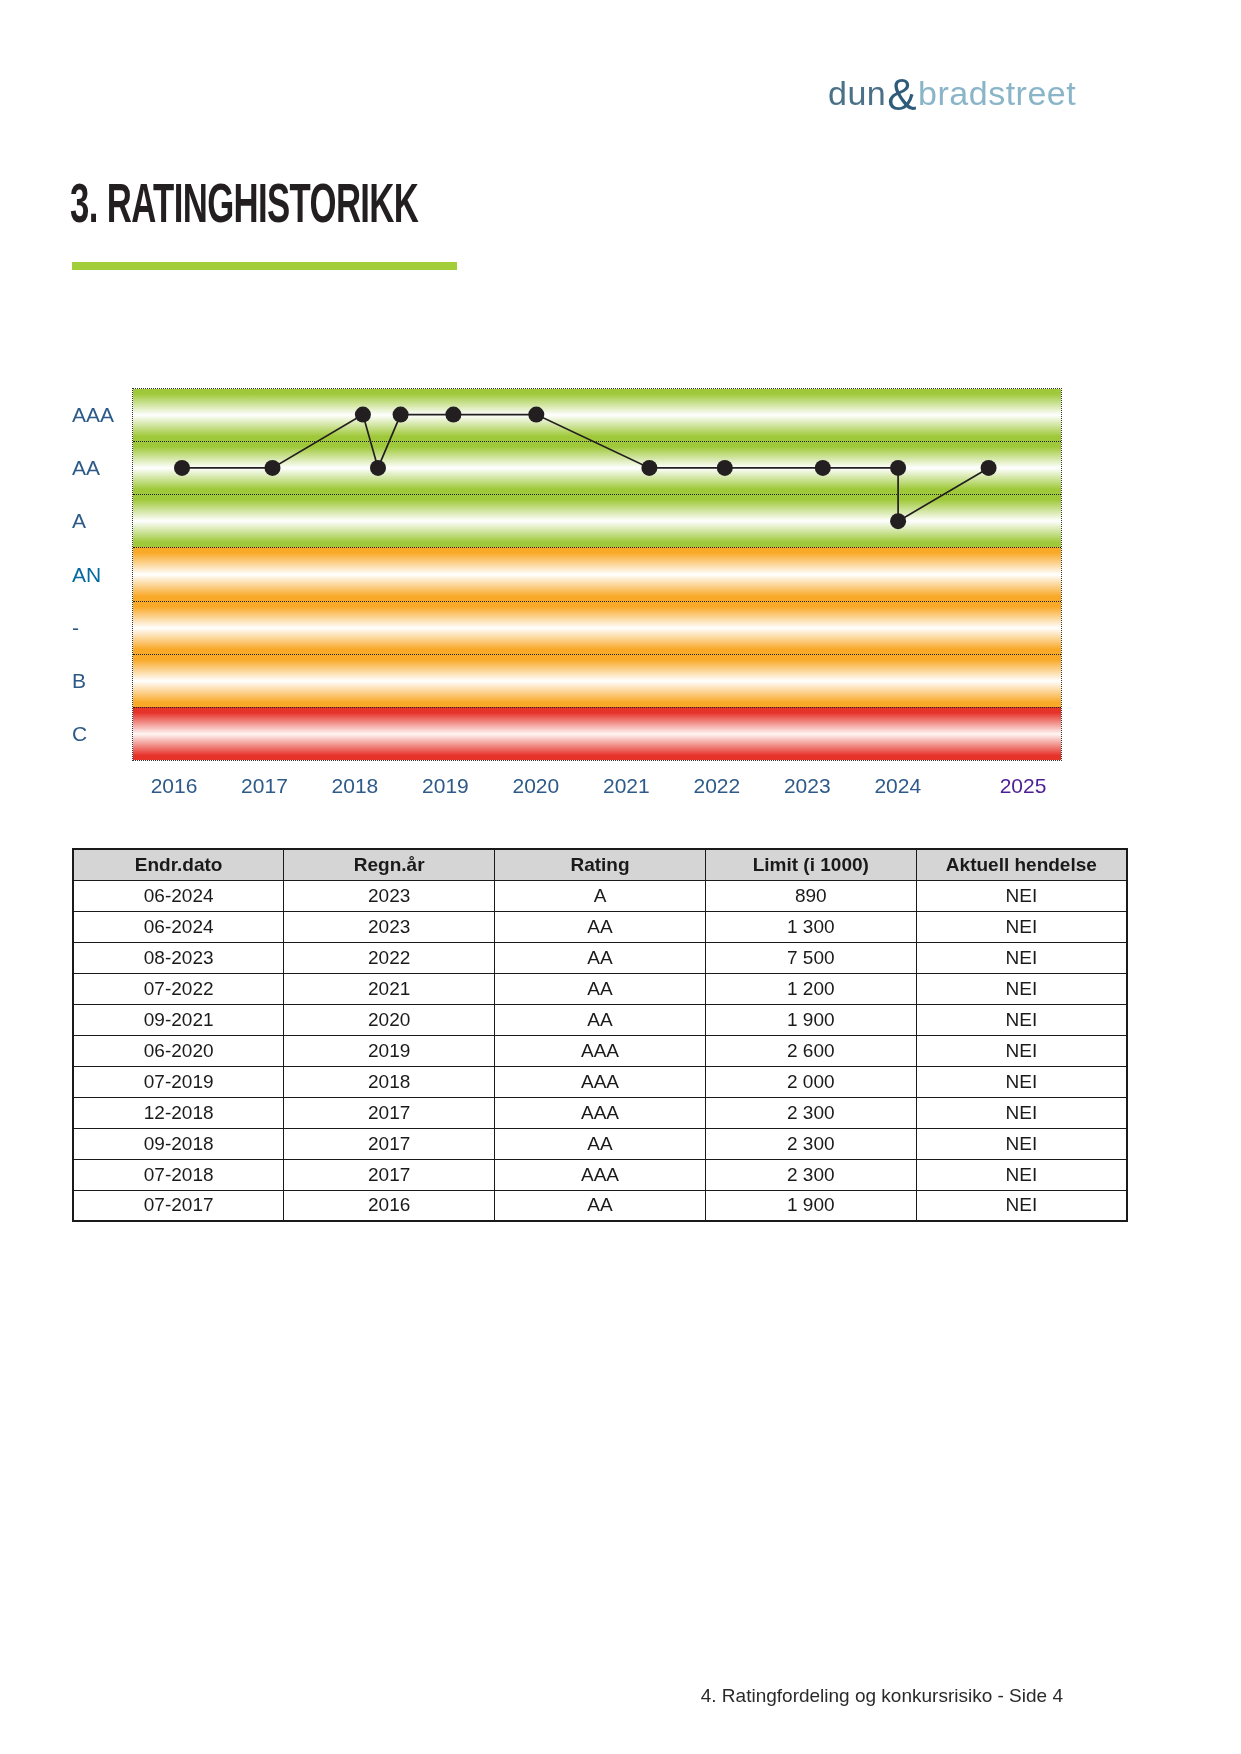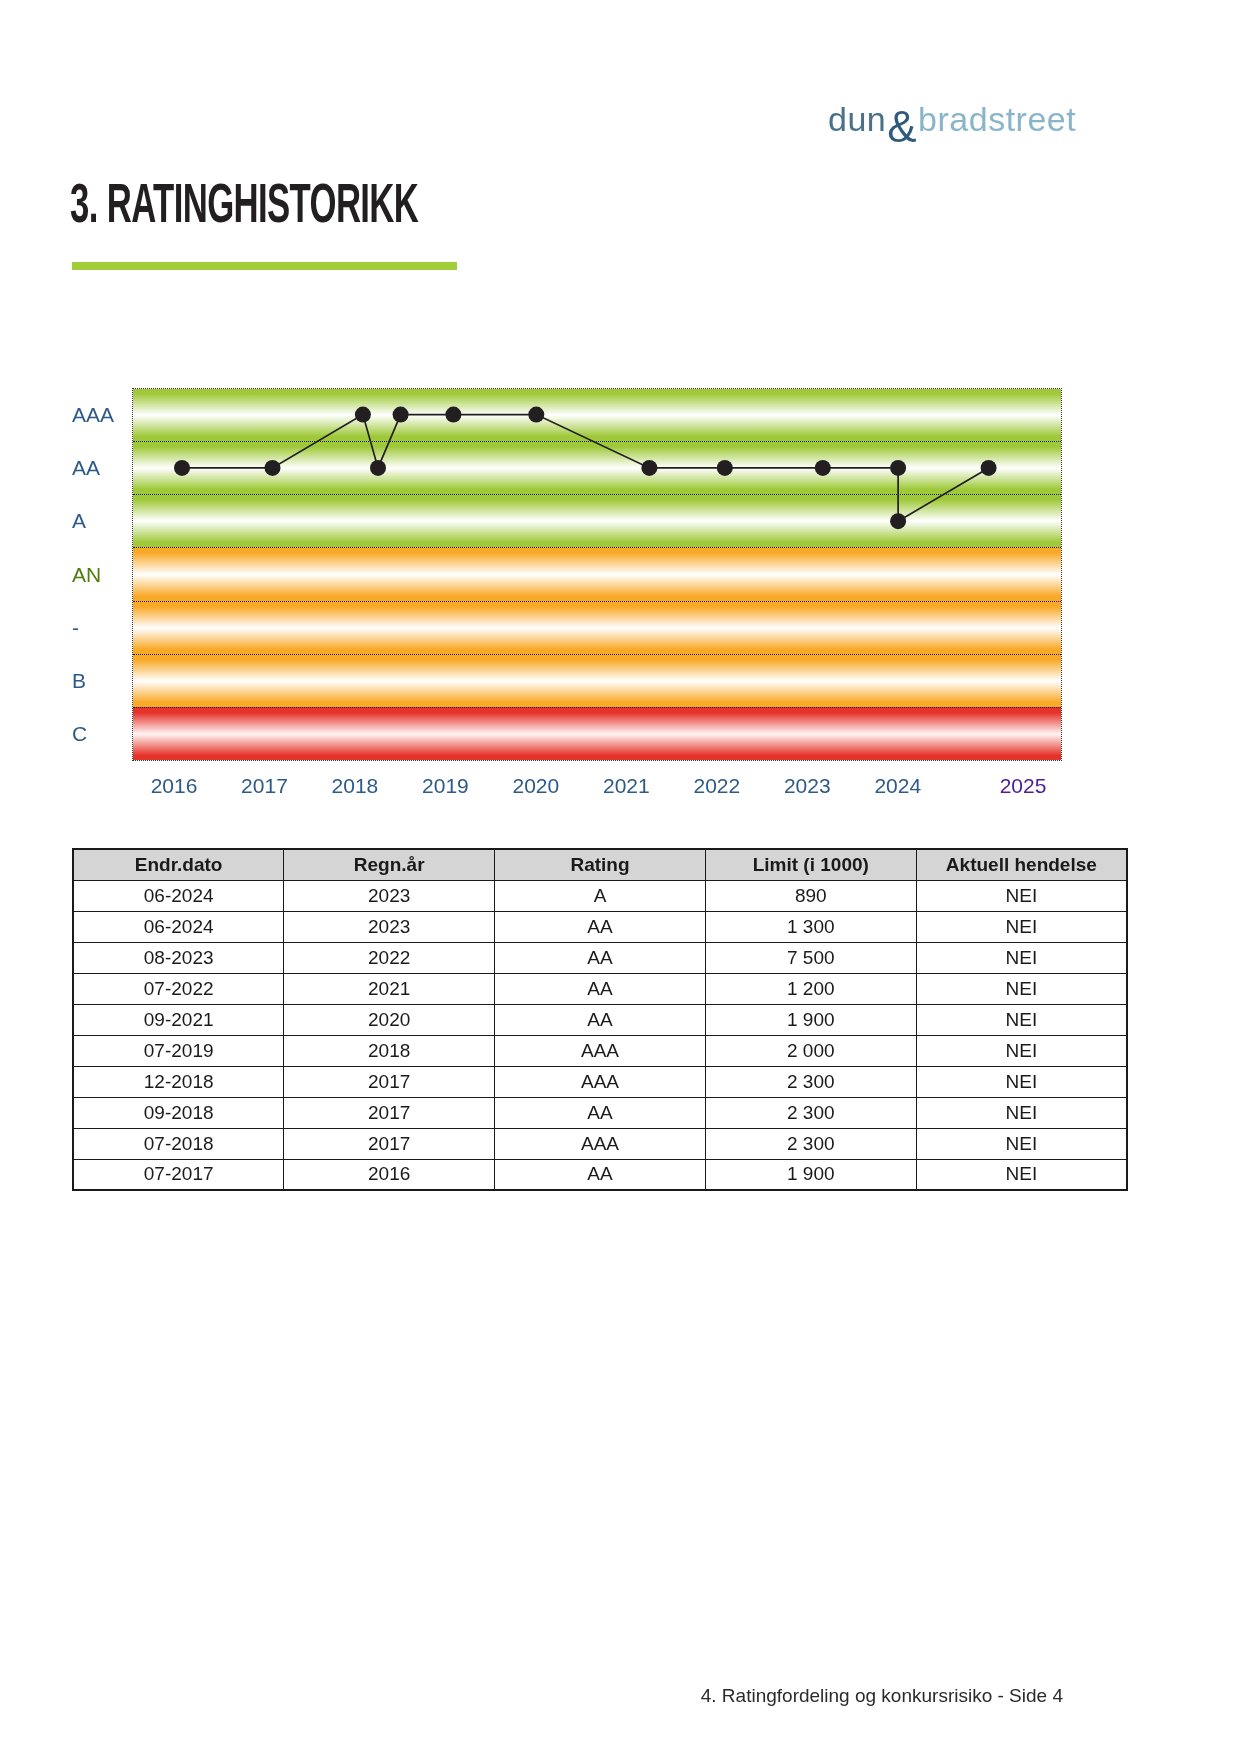--- a/index.html
+++ b/index.html
@@ -7,22 +7,22 @@
   .page {
     position:relative;
     width:1241px; height:1754px;
     background:#ffffff;
     font-family:"Liberation Sans", sans-serif;
     overflow:hidden;
   }
   
   .logo {
     position:absolute; left:828px; top:68px;
-    display:flex; align-items:flex-start;
-    font-size:34px; letter-spacing:0.5px; font-weight:400;margin-top:32px;
+    display:flex; align-items:center;
+    font-size:34px; letter-spacing:0.5px; font-weight:400;
   }
   .logo .amp { font-size:44px; font-weight:400; margin:0 1px; position:relative; top:2px; }
   
   .sec-title {
     position:absolute; left:70px; top:170px;
     font-size:56px; font-weight:bold; color:#231f20;
     letter-spacing:-1px; white-space:nowrap;
     transform:scaleX(0.62); transform-origin:left center;
   }
   .accent-bar {
@@ -148,20 +148,27 @@
           <td>NEI</td>
         </tr>
         <tr>
           <td>09-2021</td>
           <td>2020</td>
           <td>AA</td>
           <td>1 900</td>
           <td>NEI</td>
         </tr>
         <tr>
+          <td>06-2020</td>
+          <td>2019</td>
+          <td>AAA</td>
+          <td>2 600</td>
+          <td>NEI</td>
+        </tr>
+        <tr>
           <td>07-2019</td>
           <td>2018</td>
           <td>AAA</td>
           <td>2 000</td>
           <td>NEI</td>
         </tr>
         <tr>
           <td>12-2018</td>
           <td>2017</td>
           <td>AAA</td>
@@ -190,21 +197,21 @@
           <td>NEI</td>
         </tr>
       </tbody>
   </table>
 
   <div class="footer">4. Ratingfordeling og konkursrisiko - Side 4</div>
 
 <div class="ylab" style="color: rgb(45, 90, 136); top: 402.643px;">AAA</div>
     <div class="ylab" style="color: rgb(45, 90, 136); top: 455.929px;">AA</div>
     <div class="ylab" style="color: rgb(45, 90, 136); top: 509.214px;">A</div>
-    <div class="ylab" style="color: #4d7c0f; top: 562.5px;">AN</div>
+    <div class="ylab" style="color: #0369a1; top: 562.5px;">AN</div>
     <div class="ylab" style="color: rgb(45, 90, 136); top: 615.786px;">-</div>
     <div class="ylab" style="color: rgb(45, 90, 136); top: 669.071px;">B</div>
     <div class="ylab" style="color: rgb(45, 90, 136); top: 722.357px;">C</div>
     <div class="xlab" style="color: rgb(45, 90, 136); left: 134px;">2016</div>
     <div class="xlab" style="color: rgb(45, 90, 136); left: 224.47px;">2017</div>
     <div class="xlab" style="color: rgb(45, 90, 136); left: 314.94px;">2018</div>
     <div class="xlab" style="color: rgb(45, 90, 136); left: 405.41px;">2019</div>
     <div class="xlab" style="color: rgb(45, 90, 136); left: 495.88px;">2020</div>
     <div class="xlab" style="color: rgb(45, 90, 136); left: 586.35px;">2021</div>
     <div class="xlab" style="color: rgb(45, 90, 136); left: 676.82px;">2022</div>

